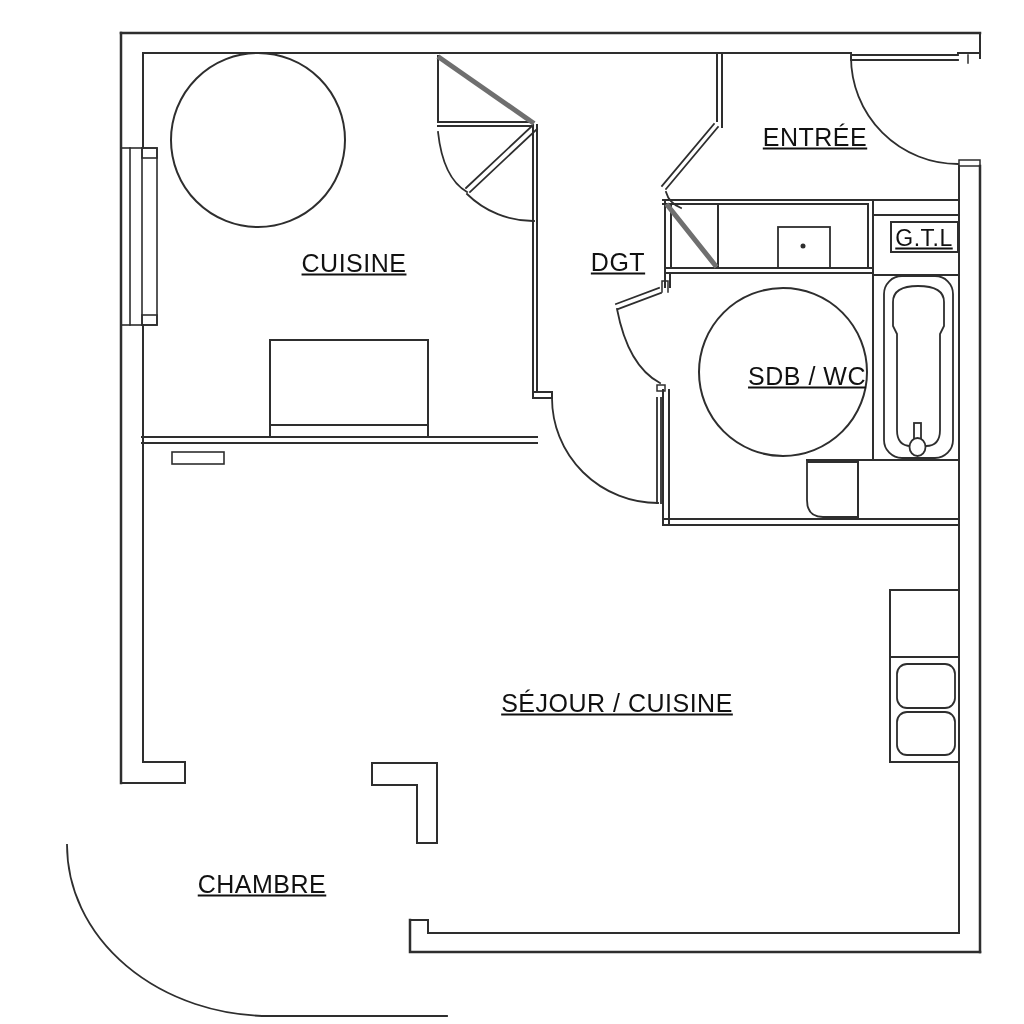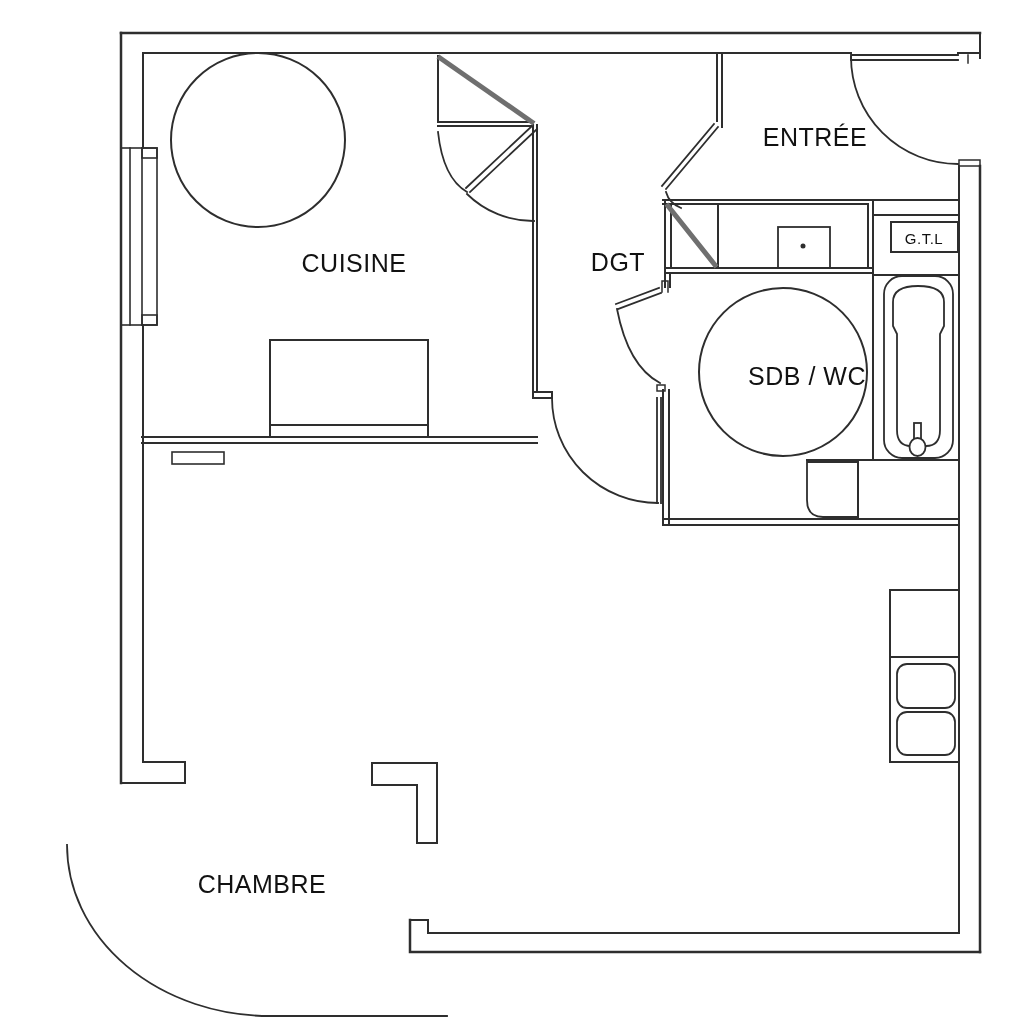--- a/index.html
+++ b/index.html
@@ -12,22 +12,23 @@
   }
   .plan svg{position:absolute;left:0;top:0;}
   .room-label{
     position:absolute;
     transform:translate(-50%,-50%);
     color:#111111;
     font-size:25px;
     letter-spacing:0.5px;
     white-space:nowrap;
     font-weight:400;
+    text-decoration:underline;
   }
-  .room-label.small{font-size:15px;}
+  .room-label.small{font-size:23px;}
 </style>
 </head>
 <body>
 
 <div class="plan">
 
   <svg width="1024" height="1024" viewBox="0 0 1024 1024" fill="none" stroke="#2e2e2e" stroke-width="2" stroke-linecap="square">
 
     <g>
 
@@ -173,15 +174,16 @@
   <div class="room-label" style="left:354px;top:263px;">CUISINE</div>
 
   <div class="room-label" style="left:618px;top:262px;">DGT</div>
 
   <div class="room-label" style="left:815px;top:137px;">ENTRÉE</div>
 
   <div class="room-label" style="left:807px;top:376px;">SDB / WC</div>
 
   <div class="room-label small" style="left:924px;top:238px;">G.T.L</div>
 
+  <div class="room-label" style="left:617px;top:703px;">SÉJOUR / CUISINE</div>
 
   <div class="room-label" style="left:262px;top:884px;">CHAMBRE</div>
 </div>
 
 </body></html>

